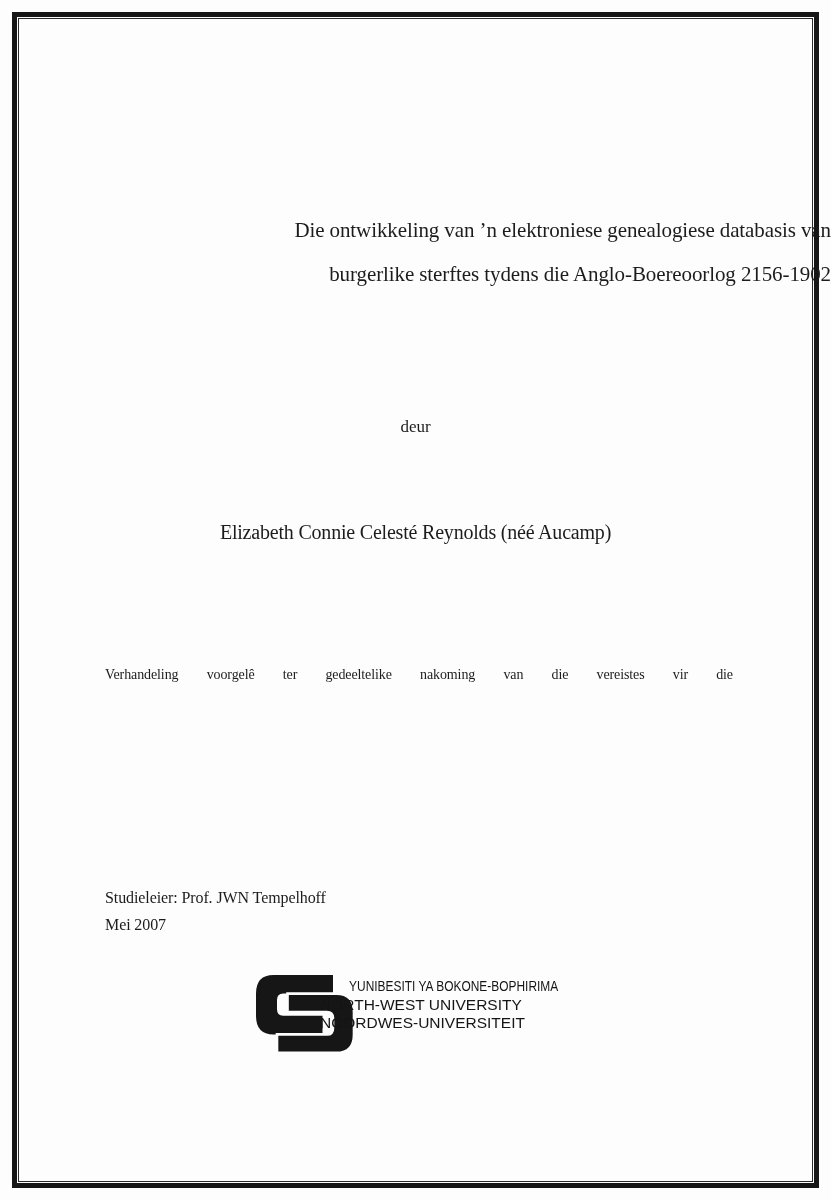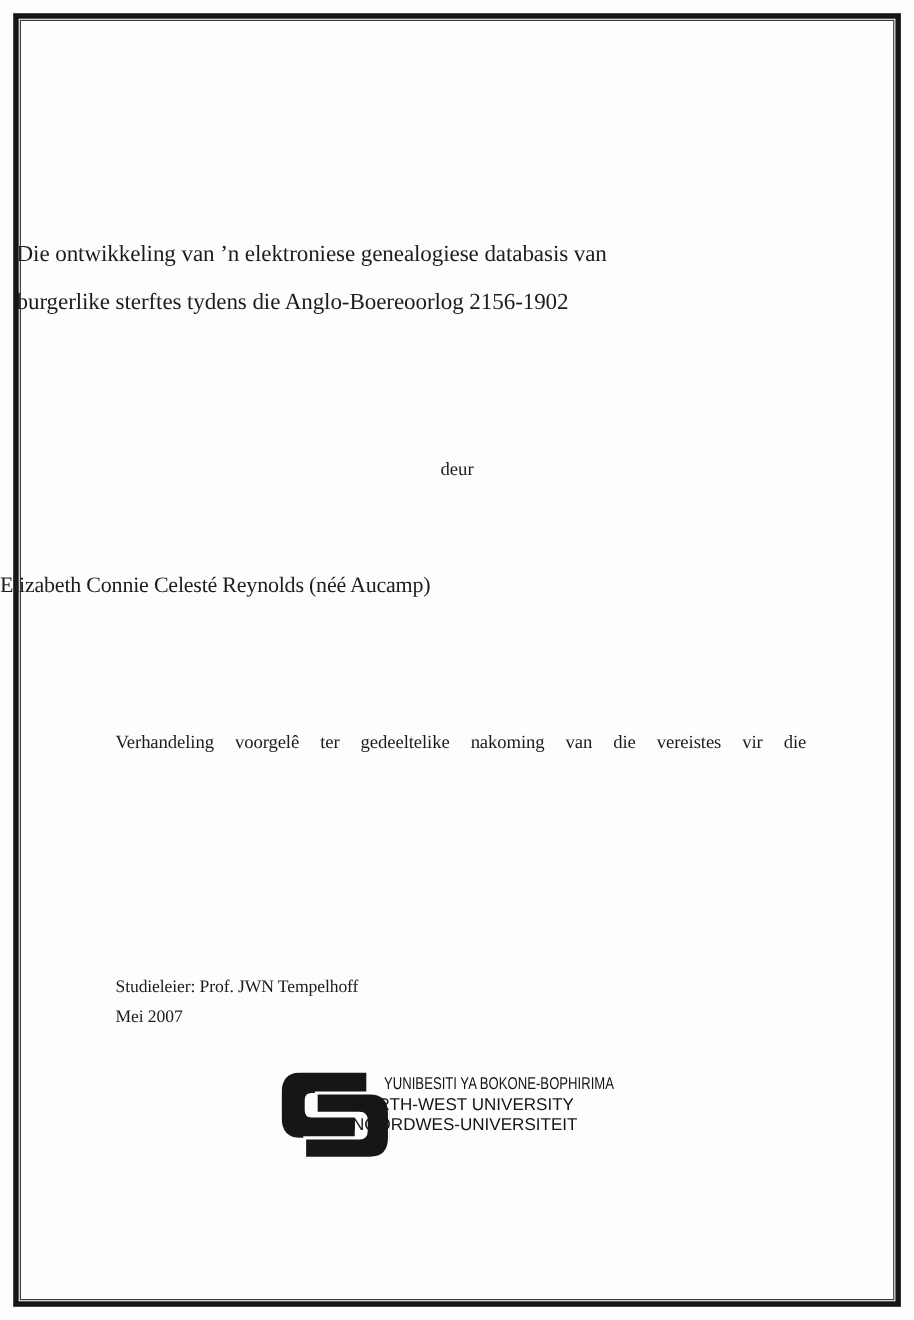--- a/index.html
+++ b/index.html
@@ -25,51 +25,52 @@
   }
   .frame::after {
     content: "";
     position: absolute;
     inset: 1px;
     border: 1px solid #2a2a2a;
   }
   .title-block {
     position: absolute;
     top: 208px;
-    left: 15px;
+    left: 0;
     right: 0;
-    text-align: left;
+    text-align: right;
     font-size: 21px;
     line-height: 44px;
     letter-spacing: -0.1px;
   }
   .byline {
     position: absolute;
     top: 416px;
     left: 0;
     right: 0;
     text-align: center;
     font-size: 17px;
     line-height: 21px;
   }
   .author {
     position: absolute;
     top: 520px;
     left: 0;
     right: 0;
+    text-align: center;
     font-size: 20px;
     line-height: 24px;
     letter-spacing: -0.2px;
   }
   .submission {
     position: absolute;
     top: 663px;
     left: 105px;
     width: 628px;
-    font-size: 17px;
+    font-size: 14px;
     line-height: 23px;
     letter-spacing: -0.1px;
   }
   .submission .justified {
     text-align: justify;
     text-align-last: justify;
   }
   .supervisor-block {
     position: absolute;
     top: 884px;

